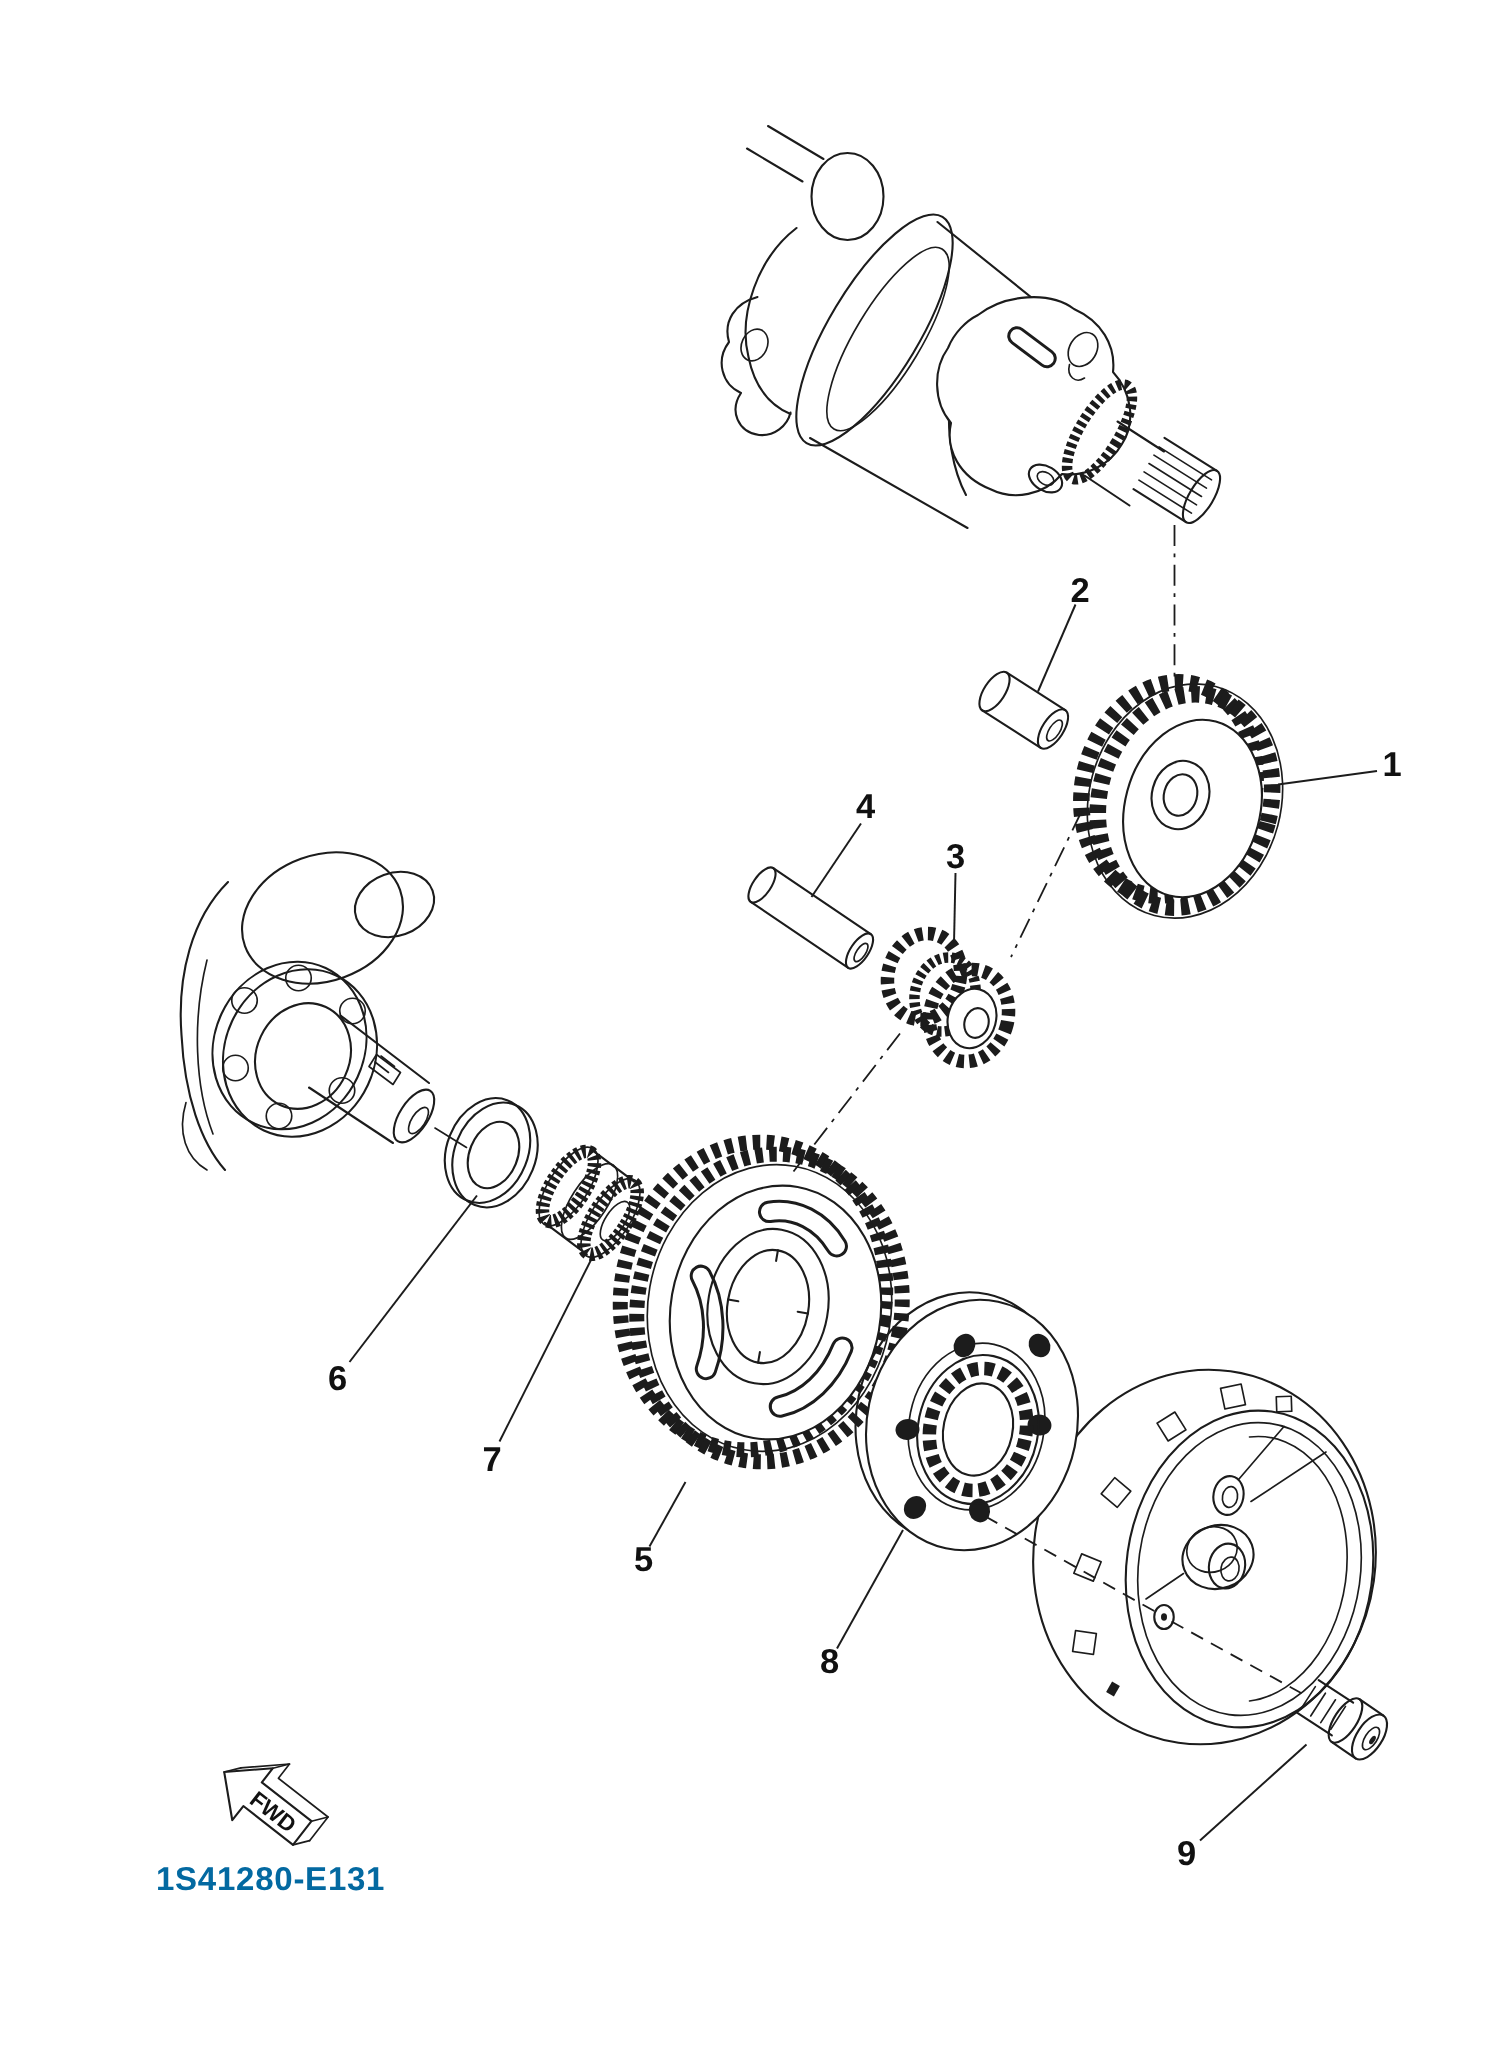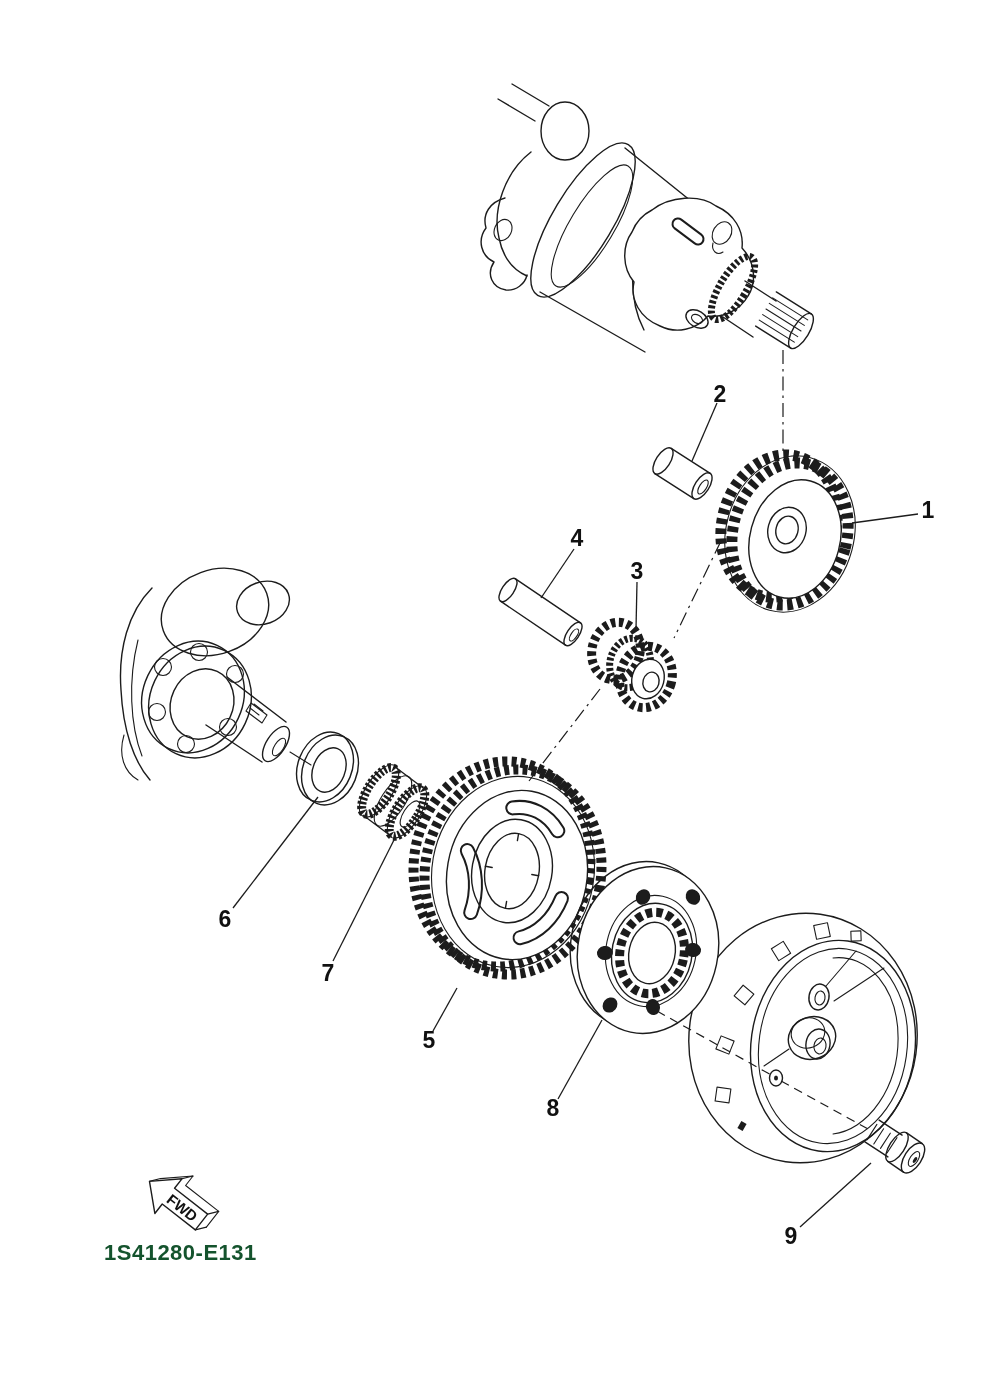--- a/index.html
+++ b/index.html
@@ -19,21 +19,21 @@
   .winB{fill:none;stroke:#1c1c1c;stroke-width:15;stroke-linecap:round;}
   .winW{fill:none;stroke:#ffffff;stroke-width:11;stroke-linecap:round;}
   .slotB{fill:none;stroke:#1c1c1c;stroke-width:13;stroke-linecap:round;}
   .slotW{fill:none;stroke:#ffffff;stroke-width:9;stroke-linecap:round;}
   .center{fill:none;stroke:#1c1c1c;stroke-width:1.2;stroke-dasharray:14 5 2.5 5;}
   .dash{fill:none;stroke:#1c1c1c;stroke-width:1.2;stroke-dasharray:9 6;}
   .leader{fill:none;stroke:#1c1c1c;stroke-width:1.3;}
   .callout{position:absolute;transform:translate(-50%,-50%);font-weight:700;font-size:23px;
            color:#111;line-height:1;}
   .code{position:absolute;left:104px;top:1240px;font-weight:700;font-size:22px;
-        letter-spacing:.5px;color:#14532d;}
+        letter-spacing:.5px;color:#0369a1;}
   .fwdtext{font-family:"Liberation Sans",sans-serif;font-weight:700;font-size:15px;fill:#111;}
 </style>
 </head>
 <body>
 
 <div class="canvas">
 <svg width="1000" height="1380" viewBox="0 0 1000 1380">
 
   <g>
     <path class="ln" d="M549,106 L512,84"></path>

